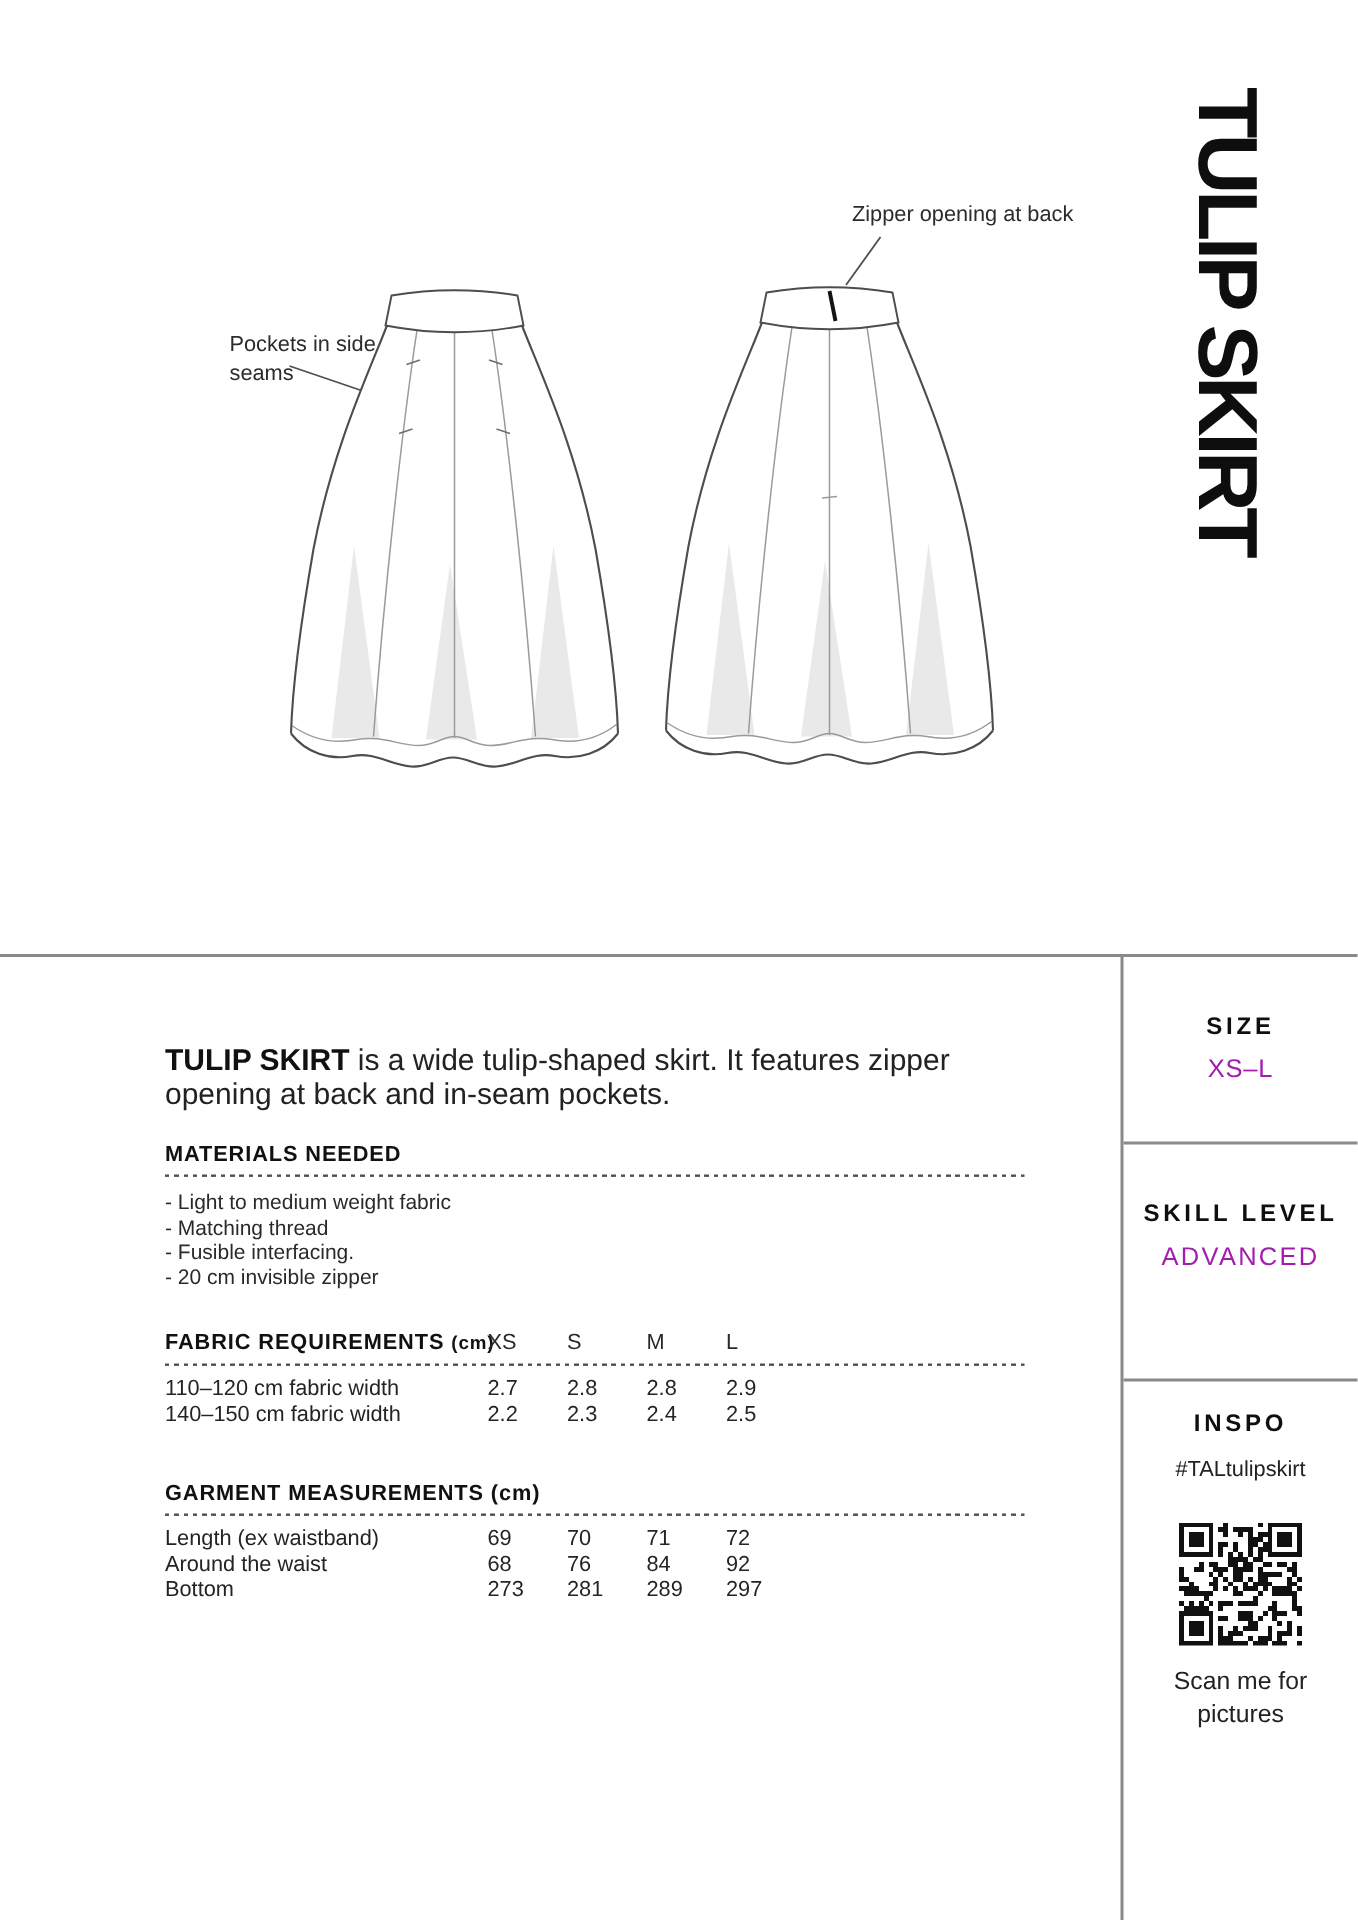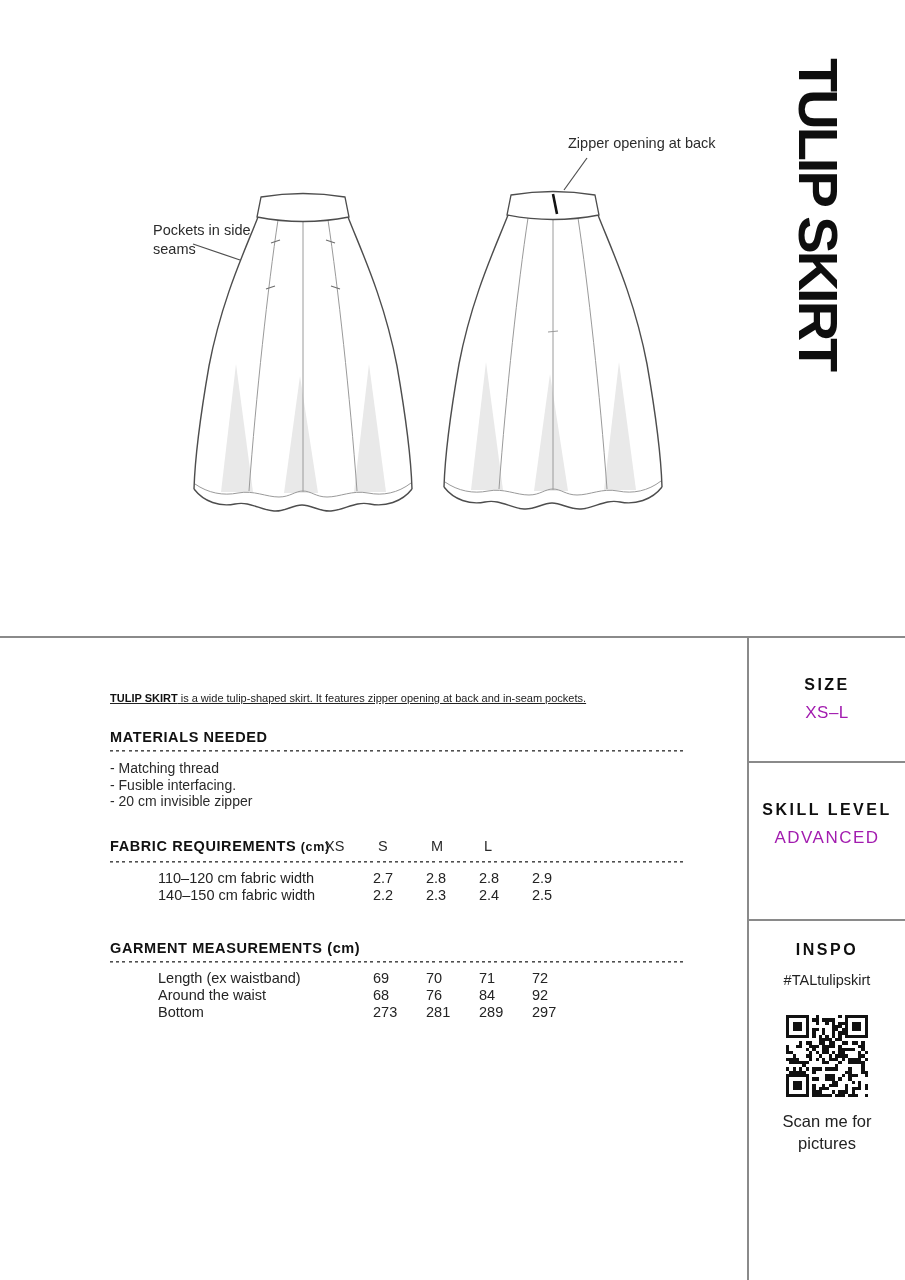--- a/index.html
+++ b/index.html
@@ -20,36 +20,36 @@
   .v-title{position:absolute;left:786px;top:58px;writing-mode:vertical-rl;
            font-size:56px;font-weight:700;letter-spacing:-3px;color:#0e0e0e;white-space:nowrap;}
 
   
   .bottom{position:absolute;left:0;top:636px;width:905px;height:644px;
           border-top:2px solid #8a8a8a;display:flex;box-sizing:border-box;}
   .main{width:747px;box-sizing:border-box;padding:38px 0 0 110px;}
   .sidebar{flex:1;border-left:2px solid #8a8a8a;display:flex;flex-direction:column;
            text-align:center;box-sizing:border-box;}
 
-  .intro{width:585px;font-size:11px;line-height:23px;color:#222;text-decoration:underline;}
+  .intro{width:585px;font-size:20px;line-height:23px;color:#222;}
   .intro b{color:#111;}
   .sec-heading{font-size:14.5px;font-weight:700;letter-spacing:.6px;color:#111;margin-top:19px;}
   .dashed{width:573px;height:2px;margin-top:5px;
           background:repeating-linear-gradient(90deg,#4f4f4f 0 3px,transparent 3px 6.2px);
           background-position:0 0;background-size:100% 1.6px;background-repeat:no-repeat;}
   .mat-list{margin-top:8px;font-size:14px;line-height:16.5px;color:#2a2a2a;}
 
   .meas-row{display:grid;grid-template-columns:215px 53px 53px 53px 53px;width:573px;
             font-size:14.5px;line-height:17px;color:#242424;}
   .meas-row .v{text-align:left;}
   .fab-head{margin-top:28px;align-items:baseline;}
   .fab-head .hd{font-size:14.5px;font-weight:700;letter-spacing:.6px;color:#111;white-space:nowrap;}
   .fab-head .hd .unit{font-size:12.5px;}
   .fab-head .col{font-size:14.5px;color:#2a2a2a;}
-  .rows{margin-top:7px;margin-left:48px;}
+  .rows{margin-top:7px;}
   .gar-block .sec-heading{margin-top:36px;}
 
   
   .sb-box{box-sizing:border-box;}
   .sb-size{height:125px;border-bottom:2px solid #8a8a8a;padding-top:38px;}
   .sb-skill{height:158px;border-bottom:2px solid #8a8a8a;padding-top:38px;}
   .sb-inspo{flex:1;padding-top:20px;}
   .sb-heading{font-size:16px;font-weight:700;letter-spacing:2.5px;color:#0f0f0f;}
   .sb-value{font-size:17px;margin-top:9px;color:#a21caf;letter-spacing:.5px;}
   .sb-skill .sb-value{letter-spacing:1.5px;}
@@ -116,20 +116,21 @@
   <section class="bottom">
 
     <div class="main">
 
       <p class="intro"><b>TULIP SKIRT</b><span> is a wide tulip-shaped skirt. It features zipper opening at back and in-seam pockets.</span></p>
 
       <div>
         <div class="sec-heading">MATERIALS NEEDED</div>
         <div class="dashed"></div>
         <div class="mat-list">
+          <div>- Light to medium weight fabric</div>
           <div>- Matching thread</div>
           <div>- Fusible interfacing.</div>
           <div>- 20 cm invisible zipper</div>
         </div>
       </div>
 
       <div>
         <div class="meas-row fab-head">
           <div class="hd"><span>FABRIC REQUIREMENTS</span>
             <span class="unit">(cm)</span></div>

